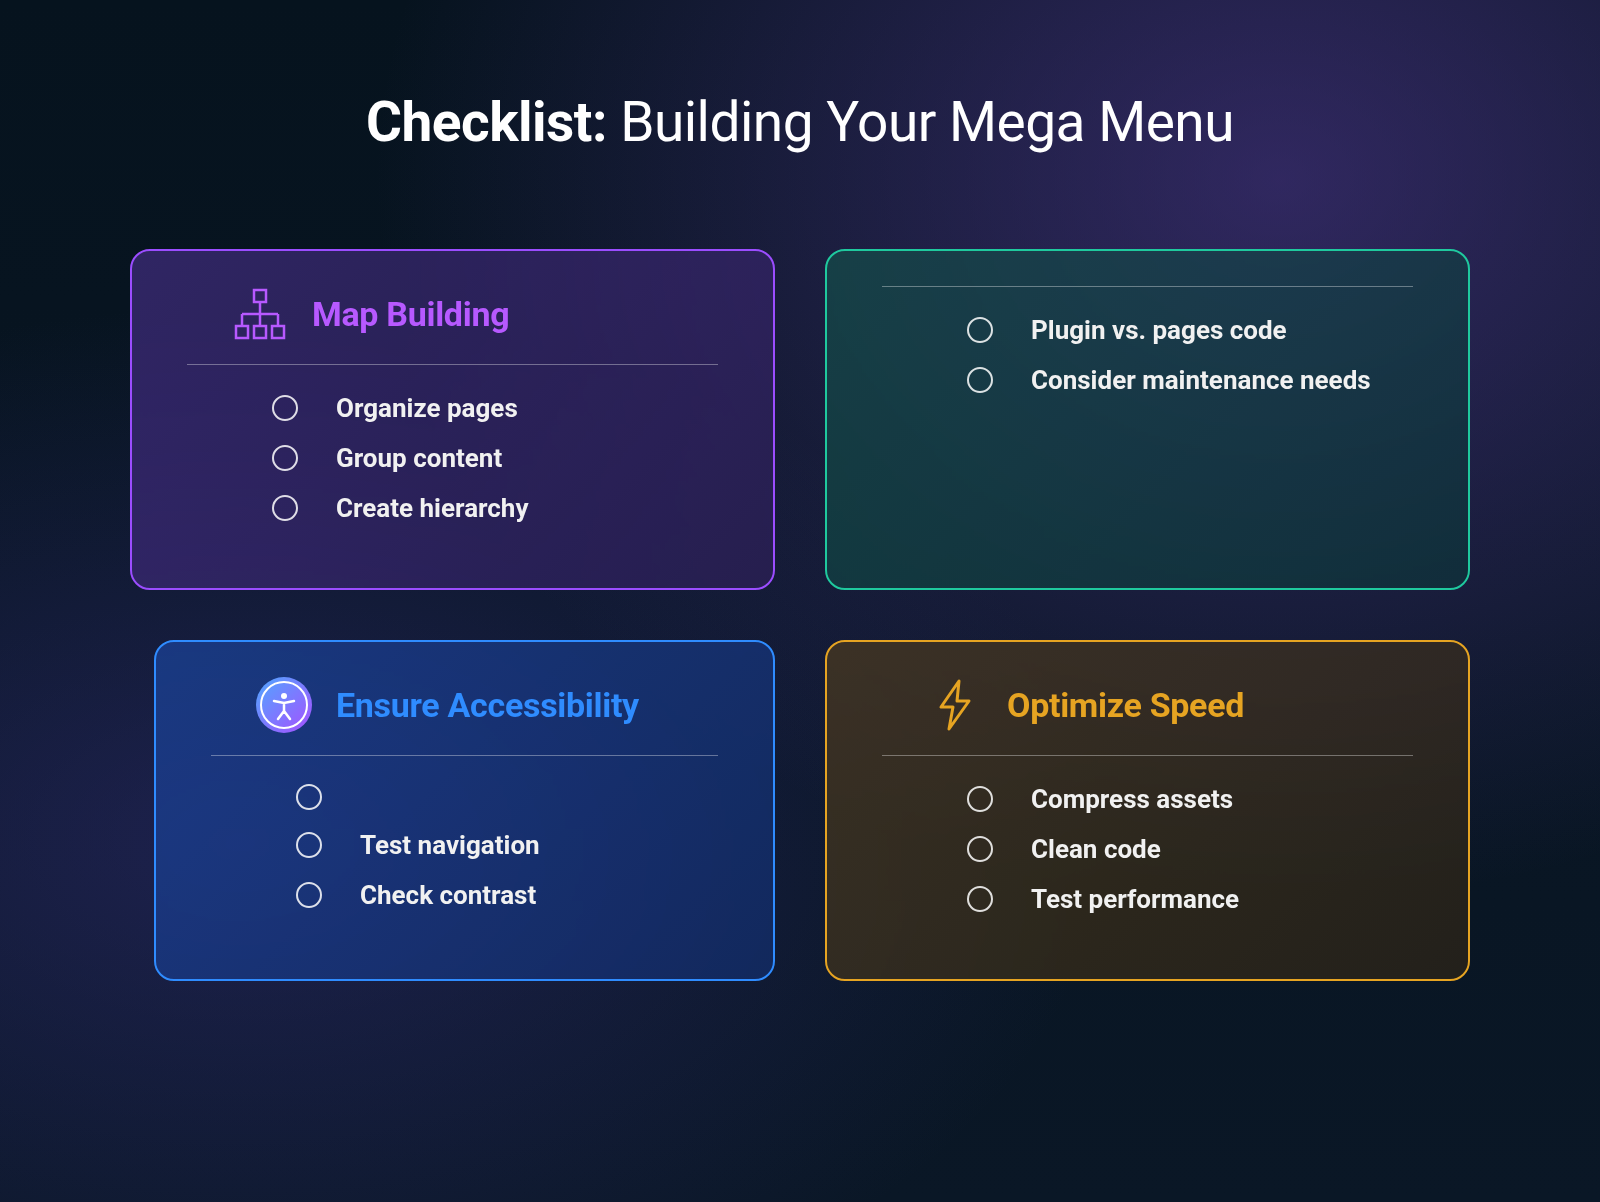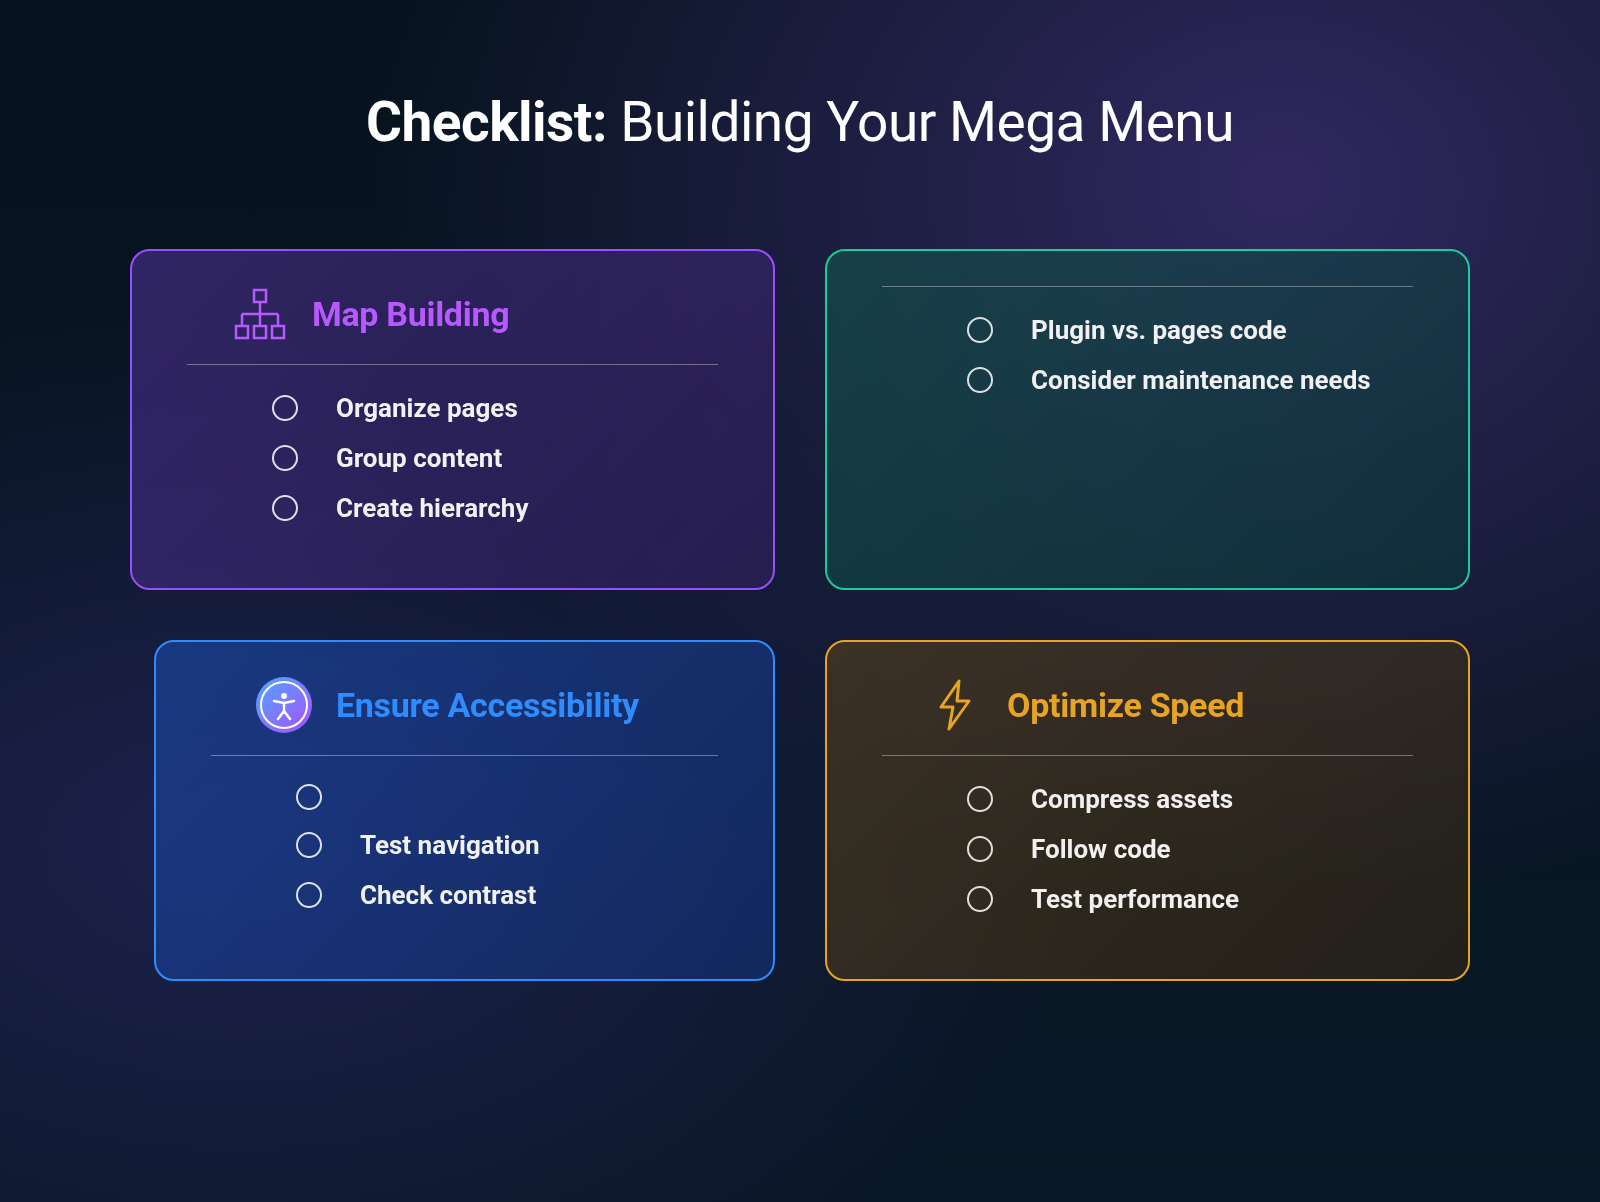--- a/index.html
+++ b/index.html
@@ -231,21 +231,21 @@
         <div class="card-title">Optimize Speed</div>
       </div>
       <div class="divider"></div>
       <ul class="checklist">
         <li>
             <span class="check-circle"></span>
             <span>Compress assets</span>
           </li>
         <li>
             <span class="check-circle"></span>
-            <span>Follow code</span>
+            <span>Clean code</span>
           </li>
         <li>
             <span class="check-circle"></span>
             <span>Test performance</span>
           </li>
       </ul>
     </div>
 
   </div>
 </div>

